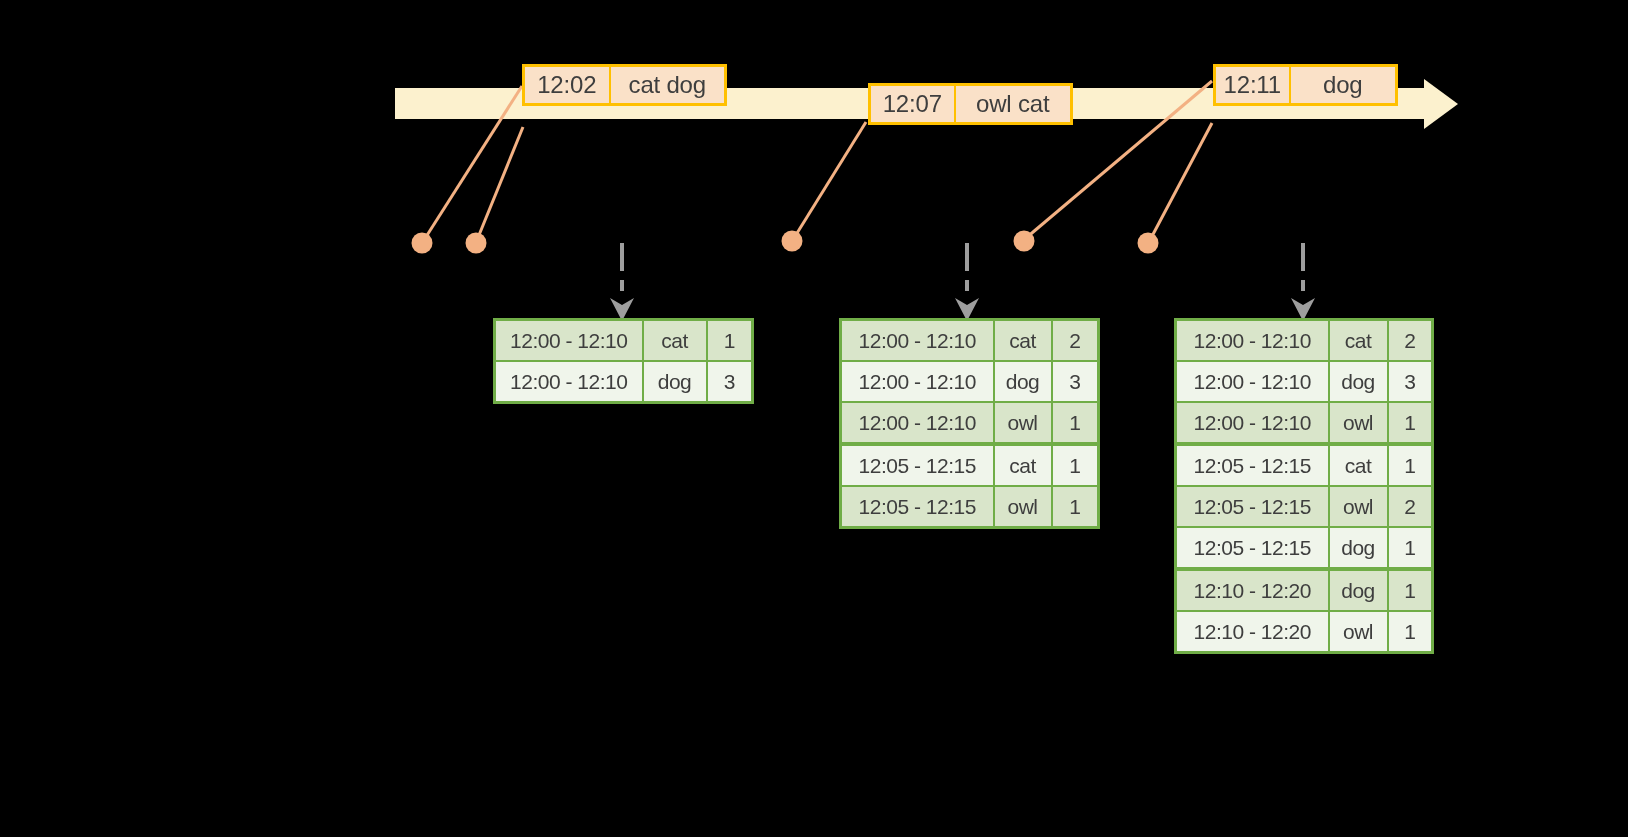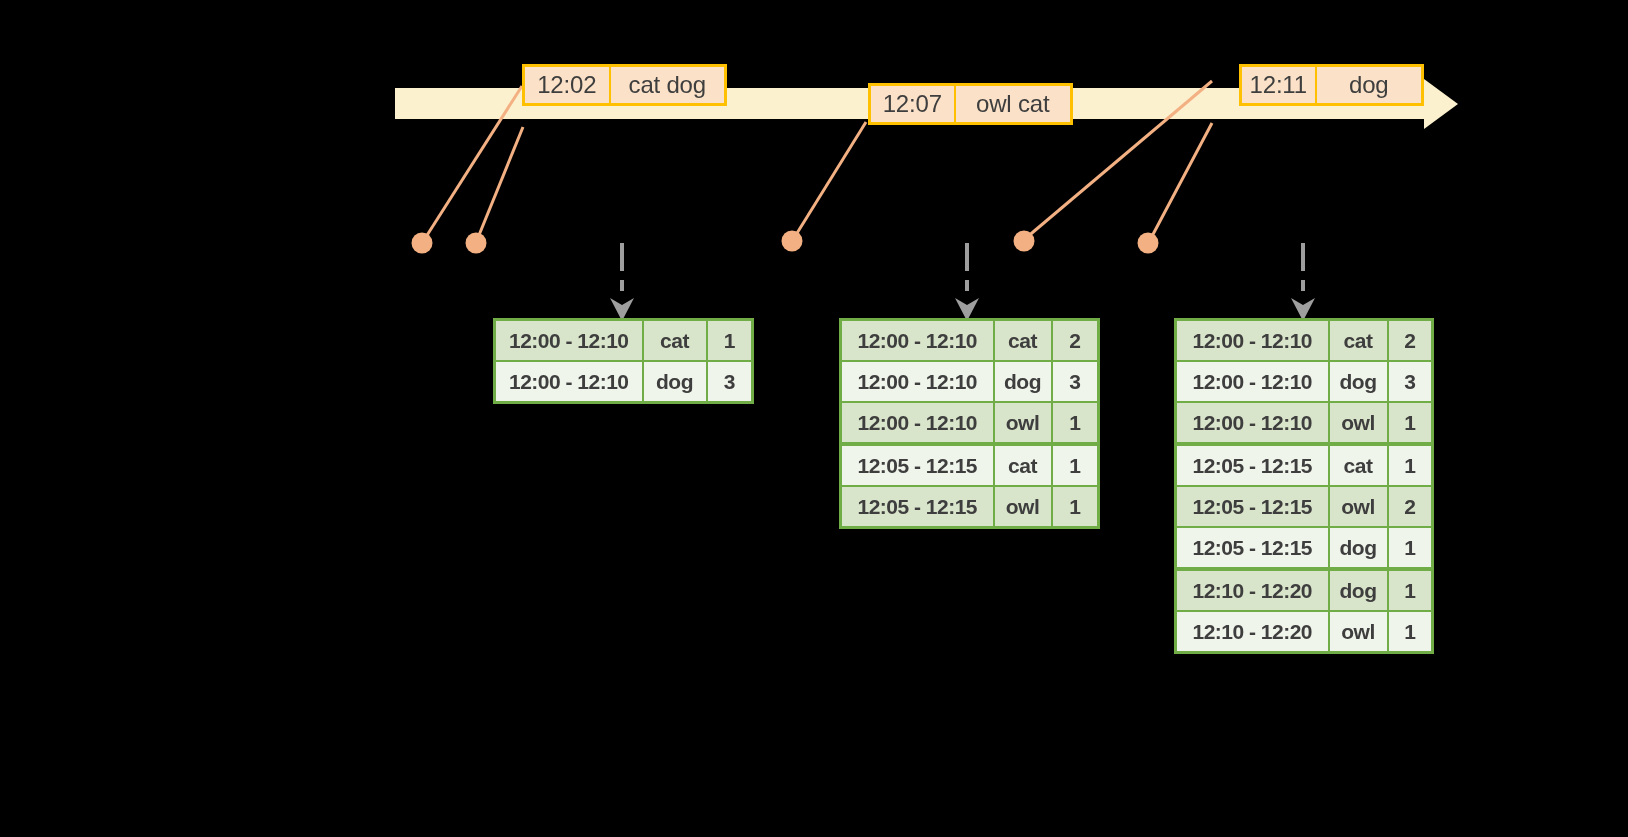--- a/index.html
+++ b/index.html
@@ -27,29 +27,29 @@
 
   
   table.res {
     position:absolute; z-index:2;
     border-collapse:collapse; table-layout:fixed;
     border:3px solid #70AD47;
   }
   table.res td {
     border:2px solid #70AD47;
     height:37px; text-align:center; vertical-align:middle;
-    font-size:21px; letter-spacing:-0.5px;font-weight:bold;
+    font-size:21px; letter-spacing:-0.5px;
   }
   td.g-dark  { background:#D9E5CA; }
   td.g-light { background:#F0F5EB; }
   tr.group-start td { border-top-width:4px; }
 
   #evt1 { left:522px; top:64px;  width:202px; }
   #evt2 { left:868px; top:83px;  width:202px; }
-  #evt3 { left:1239px; top:64px; width:182px; }
+  #evt3 { left:1213px; top:64px; width:182px; }
 
   #res1 { left:493px;  top:318px; width:259px; }
   #res2 { left:839px;  top:318px; width:258px; }
   #res3 { left:1174px; top:318px; width:257px; }
 </style>
 </head>
 <body>
 
 <div class="diagram">
 

